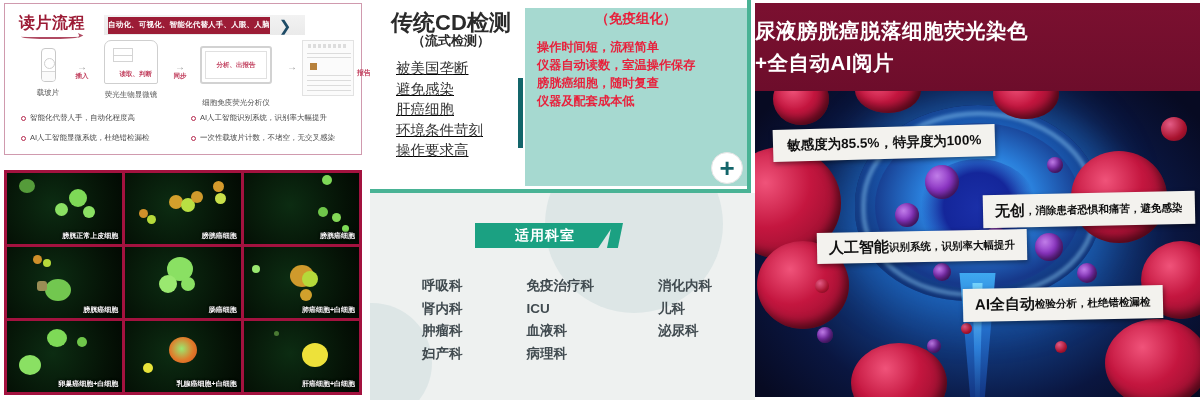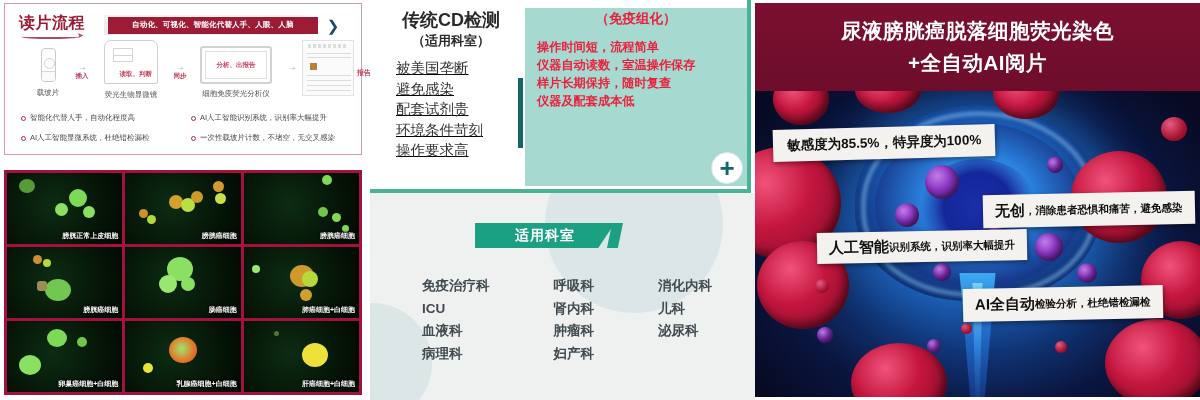--- a/index.html
+++ b/index.html
@@ -33,21 +33,21 @@
     font-size: 8px; color: #b04a62; line-height: 1;
   }
   .wf-banner {
     position: absolute; left: 99px; top: 11px; width: 201px; height: 20px;
     background: linear-gradient(#f2f2f2, #eaeaea);
     display: flex; align-items: center;
   }
   .wf-banner-pill {
     margin-left: 4px; height: 17px; background: #9c1c36; color: #fff;
     font-size: 7.5px; font-weight: bold; display: flex; align-items: center;
-    padding: 0 24px; letter-spacing: .2px; white-space: nowrap;
+    padding: 0 0; letter-spacing: .2px; white-space: nowrap;
   }
   .wf-banner-chev {
     margin-left: 9px; color: #1d4b66; font-size: 15px; font-weight: bold; line-height: 1;
   }
 
   
   .flow { position: absolute; left: 0; top: 36px; width: 358px; height: 66px; }
   .step { position: absolute; text-align: center; }
   .step-cap { font-size: 7.5px; color: #555; white-space: nowrap; }
 
@@ -136,21 +136,21 @@
   .mid-col { position: relative; width: 385px; height: 400px; background: #fff; }
   .mid-top { position: relative; width: 100%; height: 193px; background: #fff; }
   .mid-green-bar-v {
     position: absolute; right: 4px; top: 0; width: 4px; height: 193px; background: #49b395;
   }
   .mid-green-bar-h {
     position: absolute; left: 0; top: 189px; width: 381px; height: 4px; background: #49b395;
   }
   .trad-title {
     position: absolute; left: 16px; top: 8px; width: 130px; text-align: center;
-    font-size: 18px; font-weight: bold; color: #2a2a2a; white-space: nowrap;
+    font-size: 22px; font-weight: bold; color: #2a2a2a; white-space: nowrap;
   }
   .trad-sub {
     position: absolute; left: 16px; top: 32px; width: 130px; text-align: center;
     font-size: 13px; font-weight: bold; color: #2a2a2a; white-space: nowrap;
   }
   .trad-list { position: absolute; left: 26px; top: 58px; text-decoration: underline; }
   .trad-item { font-size: 14.5px; color: #333; line-height: 20.5px; white-space: nowrap; }
 
   .cd-panel {
     position: absolute; left: 155px; top: 8px; width: 222px; height: 178px;
@@ -211,21 +211,21 @@
 
   
   .right-col { position: relative; width: 445px; height: 400px; background: #fff; }
   .hero {
     position: absolute; left: 0; top: 3px; width: 445px; height: 394px;
     overflow: hidden; background: #0a0e2a;
   }
   .hero-head {
     position: relative; width: 100%; height: 88px;
     background: linear-gradient(180deg,#7b1030 0%, #6d0d2b 100%);
-    display: flex; flex-direction: column; align-items: center; justify-content: center;
+    display: flex; flex-direction: column; justify-content: center;
     z-index: 5;
   }
   .hero-t1 { font-size: 20.5px; font-weight: bold; color: #fff; white-space: nowrap; letter-spacing: .5px; }
   .hero-t2 { margin-top: 4px; font-size: 20.5px; font-weight: bold; color: #fff; white-space: nowrap; letter-spacing: .5px; }
 
   .hero-body { position: absolute; left: 0; top: 88px; width: 445px; height: 306px; overflow: hidden;
     background: radial-gradient(ellipse 62% 72% at 50% 52%, #1b5fb8 0%, #123a7e 42%, #0a1640 72%, #070a22 100%); }
 
   .bladder {
     position: absolute; left: 50%; top: 6px; transform: translateX(-50%);
@@ -297,21 +297,21 @@
           <div class="ar">→</div>
           <div class="alabel">同步</div>
         </div>
 
         <div class="step" style="left:184px; top:6px; width:94px;">
           <div class="analyzer-shape">
             <div class="analyzer-inner">
               <span class="analyzer-label">分析、出报告</span>
             </div>
           </div>
-          <div class="step-cap" style="margin-top:5px;">细胞免疫荧光分析仪</div>
+          <div class="step-cap" style="margin-top:14px;">细胞免疫荧光分析仪</div>
         </div>
 
         <div class="arrow-small" style="left:276px; top:22px; width:22px;">
           <div class="ar">→</div>
         </div>
 
         <div class="step" style="left:296px; top:0px; width:54px;">
           <div class="report-shape">
             <div class="rhdr"></div>
             <div class="rline" style="top:12px; width:44px;"></div>
@@ -423,62 +423,62 @@
     </div>
   </div>
 
   <div class="mid-col">
 
     <div class="mid-top">
       <div class="mid-green-bar-v"></div>
       <div class="mid-green-bar-h"></div>
 
       <div class="trad-title">传统CD检测</div>
-      <div class="trad-sub">（适用科室）</div>
+      <div class="trad-sub">（流式检测）</div>
       <div class="trad-list">
         <div class="trad-item">被美国垄断</div>
         <div class="trad-item">避免感染</div>
-        <div class="trad-item">配套试剂贵</div>
+        <div class="trad-item">肝癌细胞</div>
         <div class="trad-item">环境条件苛刻</div>
         <div class="trad-item">操作要求高</div>
       </div>
 
       <div class="cd-accent"></div>
 
       <div class="cd-panel">
         <div class="cd-sub">（免疫组化）</div>
         <div class="cd-list">
           <div class="cd-item">操作时间短，流程简单</div>
           <div class="cd-item">仪器自动读数，室温操作保存</div>
-          <div class="cd-item">样片长期保持，随时复查</div>
+          <div class="cd-item">膀胱癌细胞，随时复查</div>
           <div class="cd-item">仪器及配套成本低</div>
         </div>
         <div class="plus-badge">+</div>
       </div>
     </div>
 
     <div class="mid-bottom">
       <div class="mb-circle1"></div>
       <div class="mb-circle2"></div>
 
       <div class="dept-banner">适用科室</div>
       <div class="dept-banner-tail"></div>
 
       <div class="dept-cols">
+        <div class="dept-col">
+          <span class="dept-item">呼吸科</span>
+          <span class="dept-item">肾内科</span>
+          <span class="dept-item">肿瘤科</span>
+          <span class="dept-item">妇产科</span>
+        </div>
         <div class="dept-col">
           <span class="dept-item">免疫治疗科</span>
           <span class="dept-item">ICU</span>
           <span class="dept-item">血液科</span>
           <span class="dept-item">病理科</span>
-        </div>
-        <div class="dept-col">
-          <span class="dept-item">呼吸科</span>
-          <span class="dept-item">肾内科</span>
-          <span class="dept-item">肿瘤科</span>
-          <span class="dept-item">妇产科</span>
         </div>
         <div class="dept-col">
           <span class="dept-item">消化内科</span>
           <span class="dept-item">儿科</span>
           <span class="dept-item">泌尿科</span>
         </div>
       </div>
     </div>
   </div>
 

